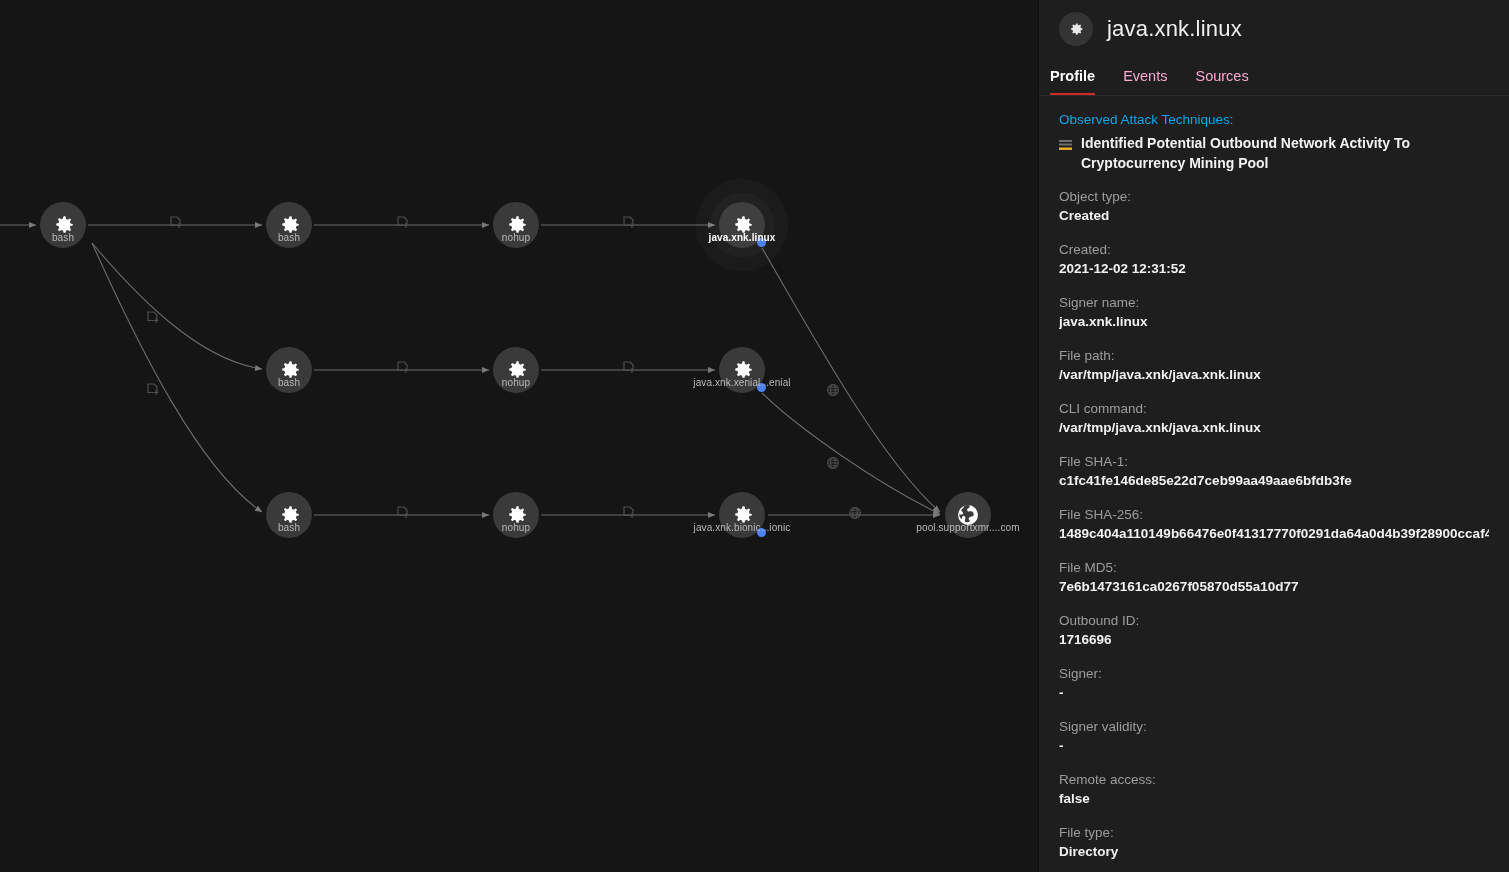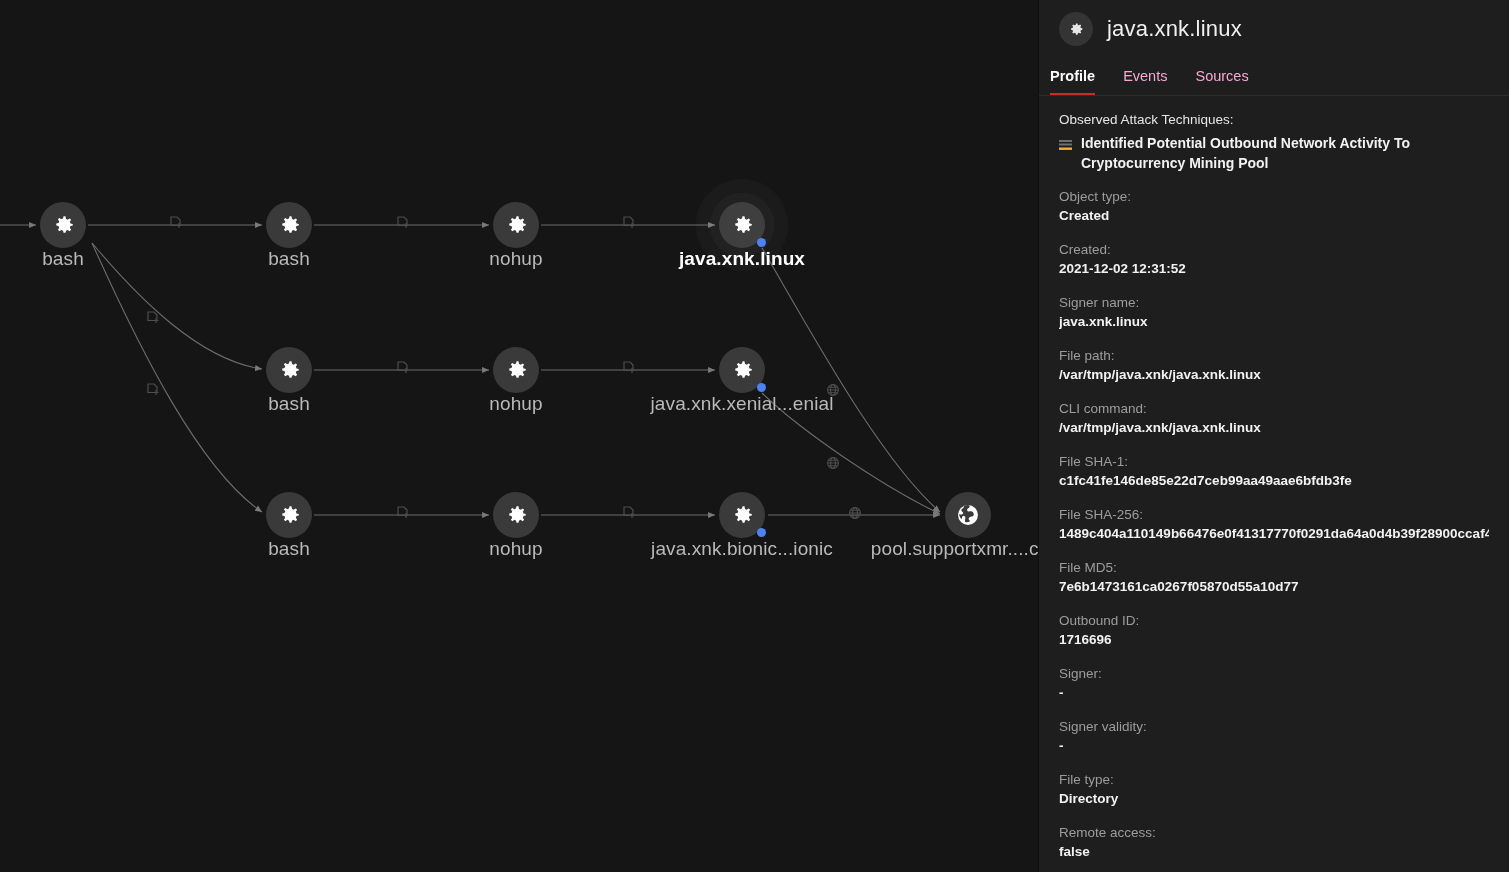--- a/index.html
+++ b/index.html
@@ -43,24 +43,24 @@
   .node-icon { width: 26px; height: 26px; display: block; }
   .node-badge {
     position: absolute;
     right: -1px; bottom: 1px;
     width: 9px; height: 9px;
     border-radius: 50%;
     background: #4d82f3;
   }
   .node-label {
     position: absolute;
-    top: 46px; left: 50%;
+    top: 30px; left: 50%;
     transform: translateX(-50%);
     white-space: nowrap;
-    font-size: 19px;
+    font-size: 10px;
     color: #b9b9b9;
     letter-spacing: .1px;
   }
   .node.selected .node-label { color: #ffffff; font-weight: bold; }
 
   .edge-icon { position: absolute; transform: translate(-50%,-50%); }
 
   
   #panel {
     flex: 1 1 auto;
@@ -91,21 +91,21 @@
     padding: 0 0 9px 0;
     margin-right: 28px;
     border-bottom: 2px solid transparent;
     cursor: pointer;
   }
   .tab.active { color: #ffffff; font-weight: bold; border-bottom-color: #cf2a2a; }
   .tabs-rule { height: 1px; background: #2c2c2c; margin: 0 0 0 0; }
 
   .panel-body { padding: 16px 20px 10px 20px; }
   .section-label {
-    font-size: 13.5px; color: #e5e5e5; margin-bottom: 6px;
+    font-size: 13.5px; color: #0ea5e9; margin-bottom: 6px;
   }
   .technique { display: flex; align-items: flex-start; margin-bottom: 4px; }
   .sev-icon { flex: 0 0 13px; margin: 4px 9px 0 0; }
   .technique-text {
     font-size: 14px; color: #f2f2f2; font-weight: bold;
     line-height: 20px; max-width: 430px;
   }
 
   .field { margin-top: 14px; }
   .field-key { font-size: 13.5px; color: #9d9d9d; line-height: 19px; margin-top: 6px; }
@@ -412,23 +412,23 @@
       </div>
       <div class="field">
         <div class="field-key">Signer:</div>
         <div class="field-val">-</div>
       </div>
       <div class="field">
         <div class="field-key">Signer validity:</div>
         <div class="field-val">-</div>
       </div>
       <div class="field">
+        <div class="field-key">Remote access:</div>
+        <div class="field-val">false</div>
+      </div>
+      <div class="field">
         <div class="field-key">File type:</div>
         <div class="field-val">Directory</div>
       </div>
-      <div class="field">
-        <div class="field-key">Remote access:</div>
-        <div class="field-val">false</div>
-      </div>
     </div>
   </div>
 
 </div>
 
 </body></html>

